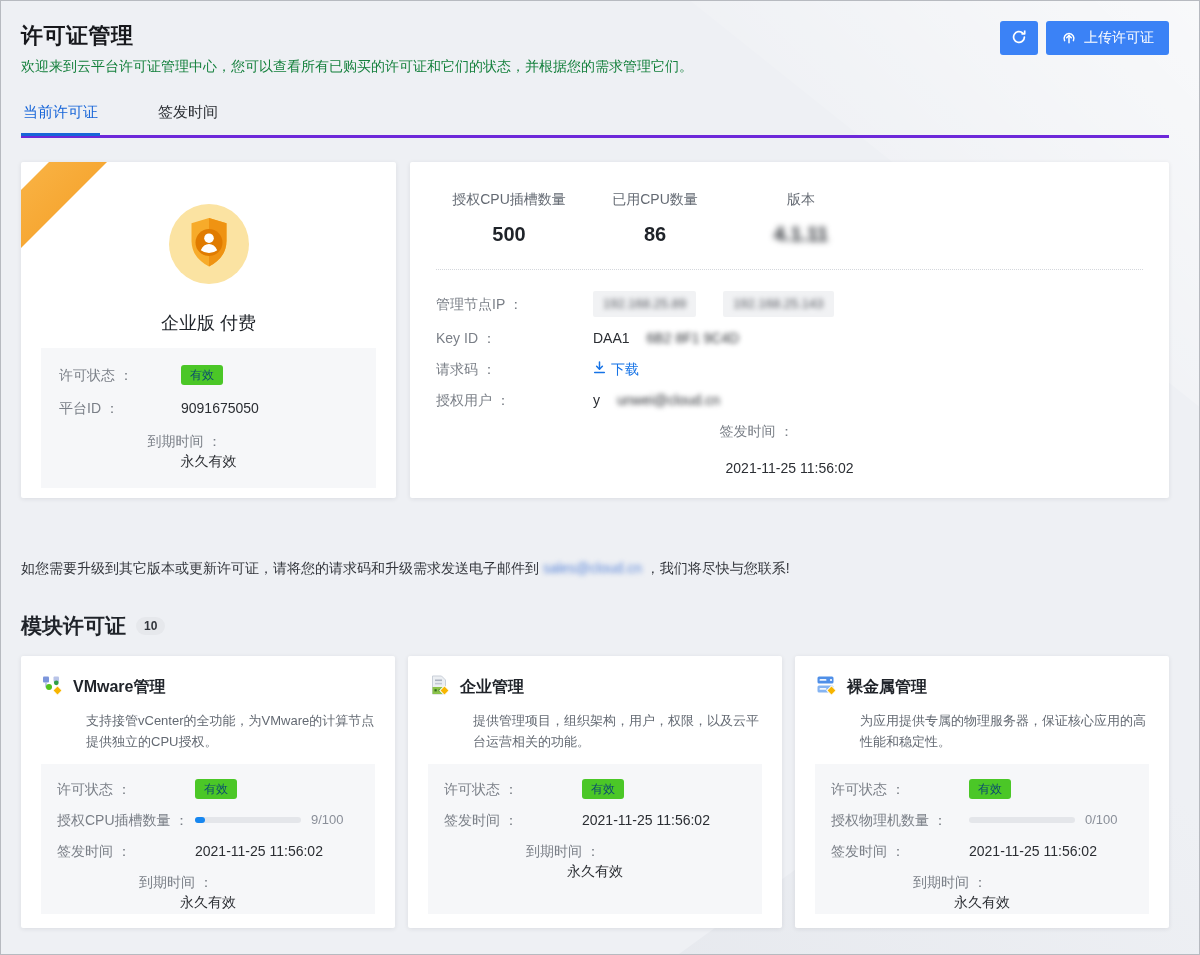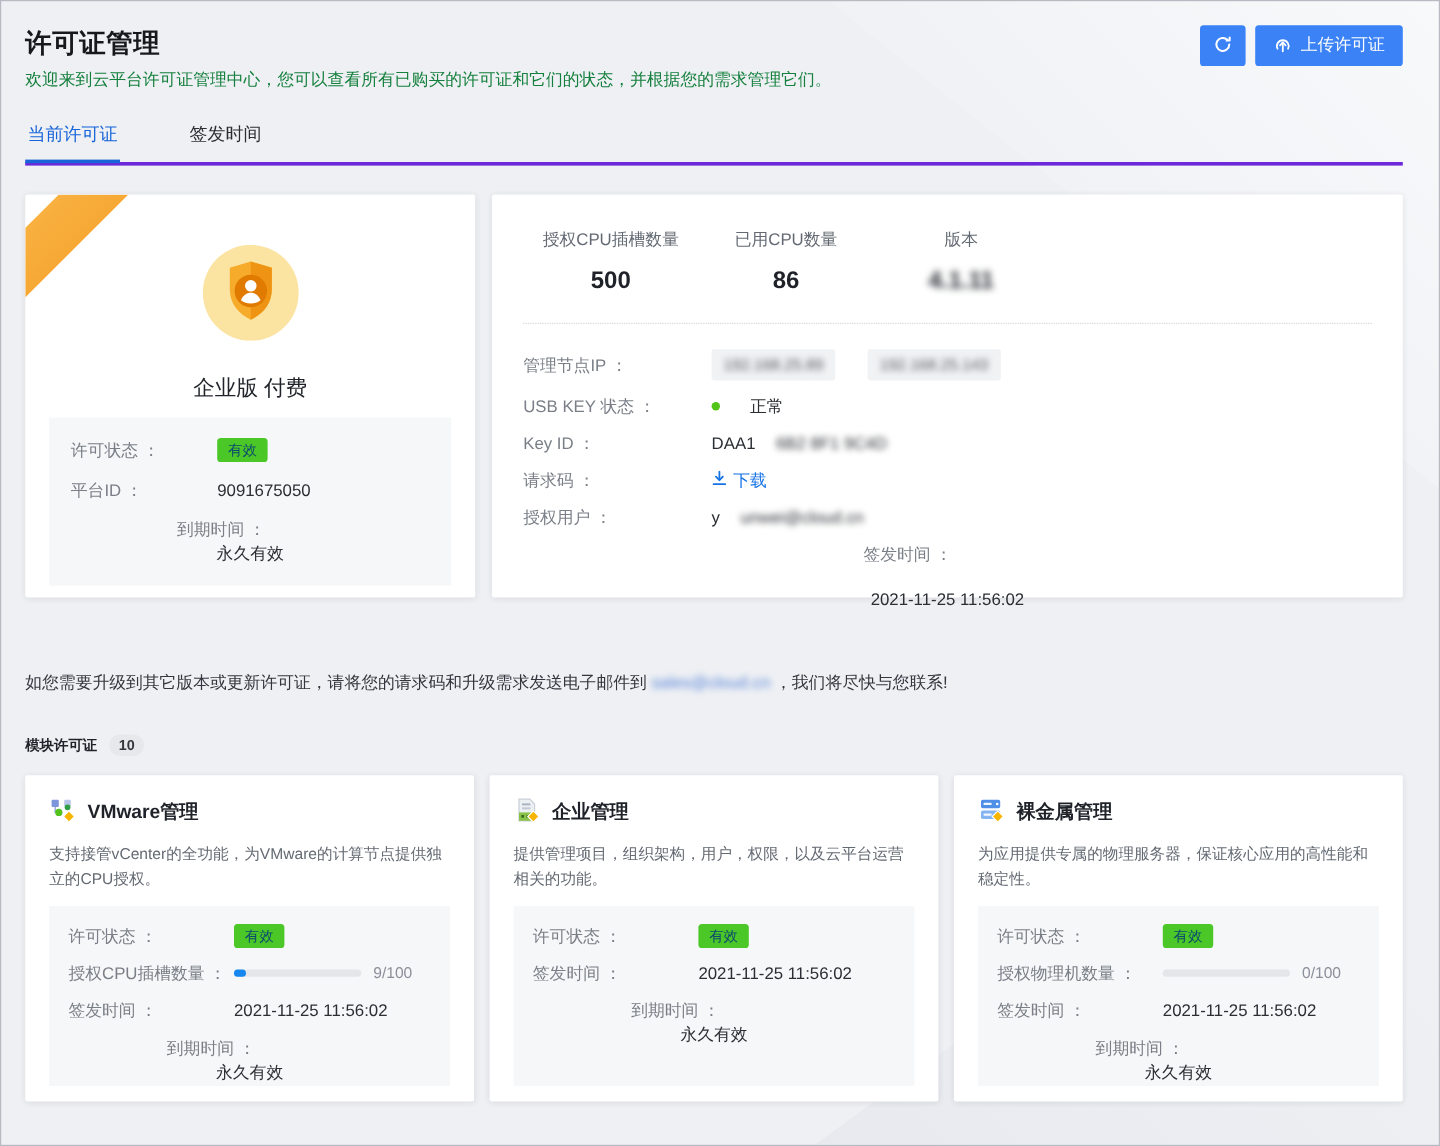--- a/index.html
+++ b/index.html
@@ -68,29 +68,29 @@
   .dot-green { width:7px; height:7px; border-radius:50%; background:#52c41a; display:inline-block; margin-right:8px; }
   .link-download { color:#1673e6; display:inline-flex; align-items:center; gap:5px; cursor:pointer;justify-content:space-between; }
 
   .masked { filter:blur(2.5px); user-select:none; }
   .stat-value .masked { filter:blur(3px); }
   .masked-link { color:#5b86d8; filter:blur(2.6px); user-select:none; }
 
   
   .note { margin-top:62px; font-size:14px; color:#33363c; }
   .section-head { margin-top:34px; display:flex; align-items:center; gap:10px; }
-  .section-title { font-size:12px; font-weight:bold; color:#1f2329; }
+  .section-title { font-size:21px; font-weight:bold; color:#1f2329; }
   .count-badge { background:#e6e8ec; color:#33363c; font-size:12px; font-weight:bold; border-radius:9px; padding:2px 8px; line-height:14px; }
 
   
   .modules-row { display:flex; gap:13px; margin-top:16px; }
   .module-card { flex:1; height:272px; padding:18px 20px; }
   .module-head { display:flex; align-items:center; gap:10px; }
   .module-title { font-size:16px; font-weight:bold; color:#1f2329; }
-  .module-desc { margin-top:10px; font-size:13px; color:#646a73; line-height:21px; height:42px; }
+  .module-desc { margin-top:10px; font-size:13px; color:#646a73; line-height:21px; height:42px;margin-left:45px; }
   .module-panel { margin-top:12px; background:#f6f7f9; padding:15px 16px 0; height:150px; }
   .module-panel .info-row { margin-bottom:11px; }
   .module-panel .info-label { width:138px; }
   .progress-wrap { display:flex; align-items:center; }
   .progress-track { width:106px; height:6px; background:#e4e6ea; border-radius:3px; position:relative; margin-right:10px; }
   .progress-fill { position:absolute; left:0; top:0; bottom:0; border-radius:3px; background:#1787f0; min-width:7px; }
   .progress-text { font-size:13px; color:#8a8f99; }
 </style>
 </head>
 <body>
@@ -187,25 +187,20 @@
         </div>
       </div>
       <div class="divider"></div>
       <div class="detail-rows">
         <div class="info-row">
           <span class="info-label">管理节点IP ：</span>
           <span class="chip"><span class="masked">192.168.25.89</span></span>
           <span class="chip"><span class="masked">192.168.25.143</span></span>
         </div>
         <div class="info-row">
-          <span class="info-label">USB KEY 状态 ：</span>
-          <span class="dot-green"></span>
-          <span class="info-value">正常</span>
-        </div>
-        <div class="info-row">
           <span class="info-label">Key ID ：</span>
           <span class="info-value">DAA1</span>
           <span class="info-value masked">6B2 8F1 9C4D</span>
         </div>
         <div class="info-row">
           <span class="info-label">请求码 ：</span>
           <span class="link-download">
             <span>
               <svg width="13" height="13" viewBox="0 0 14 14">
                   <path d="M7 1.2v7.2" fill="none" stroke="#1673e6" stroke-width="1.6" stroke-linecap="round"></path>

